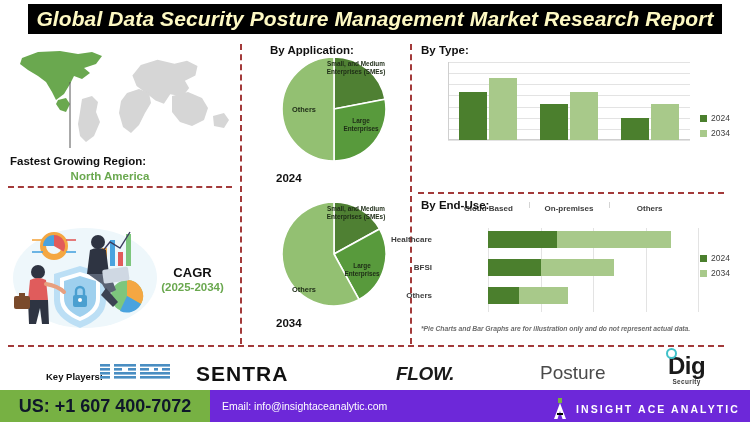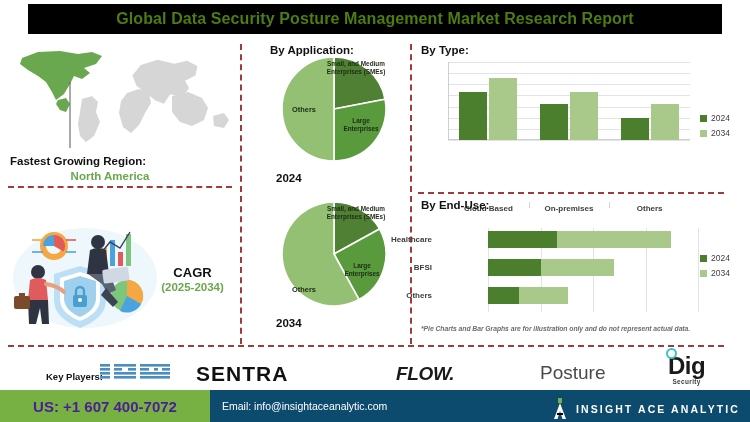--- a/index.html
+++ b/index.html
@@ -10,22 +10,23 @@
     overflow: hidden;
   }
   #page { position: relative; width: 750px; height: 422px; background: #fff; }
 
   
   .header-bar {
     position: absolute; left: 28px; top: 4px; width: 694px; height: 30px;
     background: #000000; display: flex; align-items: center; justify-content: center;
   }
   .header-title {
-    color: #4d7c0f; font-size: 16px; font-weight: bold; letter-spacing: .1px;
+    color: #fef9c3; font-size: 21px; font-weight: bold; letter-spacing: .1px;
     white-space: nowrap;
+    font-style: italic;
   }
 
   
   .vdash { position: absolute; border-left: 2px dashed #a33a3a; }
   .hdash { position: absolute; border-top: 2px dashed #a33a3a; }
 
   
   .map-wrap { position: absolute; left: 8px; top: 42px; width: 222px; height: 112px; }
   .region-title {
     position: absolute; left: 10px; top: 155px; width: 215px;
@@ -86,24 +87,24 @@
 
   
   .kp-label { position: absolute; left: 8px; top: 371px; font-size: 9.5px; font-weight: bold; color: #111; margin-left: 38px; }
   .logo { position: absolute; font-weight: bold; color: #1a1a1a; }
 
   
   .foot-green {
     position: absolute; left: 0; top: 390px; width: 210px; height: 32px;
     background: #77b143; display: flex; align-items: center; justify-content: center;
   }
-  .foot-green span { color: #4c1d95; font-size: 15px; font-weight: bold; text-align: right; }
+  .foot-green span { color: #0f172a; font-size: 18px; font-weight: bold; text-align: right; }
   .foot-black {
     position: absolute; left: 210px; top: 390px; width: 540px; height: 32px;
-    background: #0c4a6e; display: flex; align-items: center;
+    background: #6d28d9; display: flex; align-items: center;
   }
   .foot-email { color: #ffffff; font-size: 10.5px; margin-left: 12px; }
   .brand { position: absolute; right: 10px; top: 398px; display: flex; align-items: center; gap: 8px; }
   .brand-name { color: #ffffff; font-size: 10.5px; font-weight: bold; letter-spacing: 2.1px; }
 </style>
 </head>
 <body>
 
 <div id="page">
 

